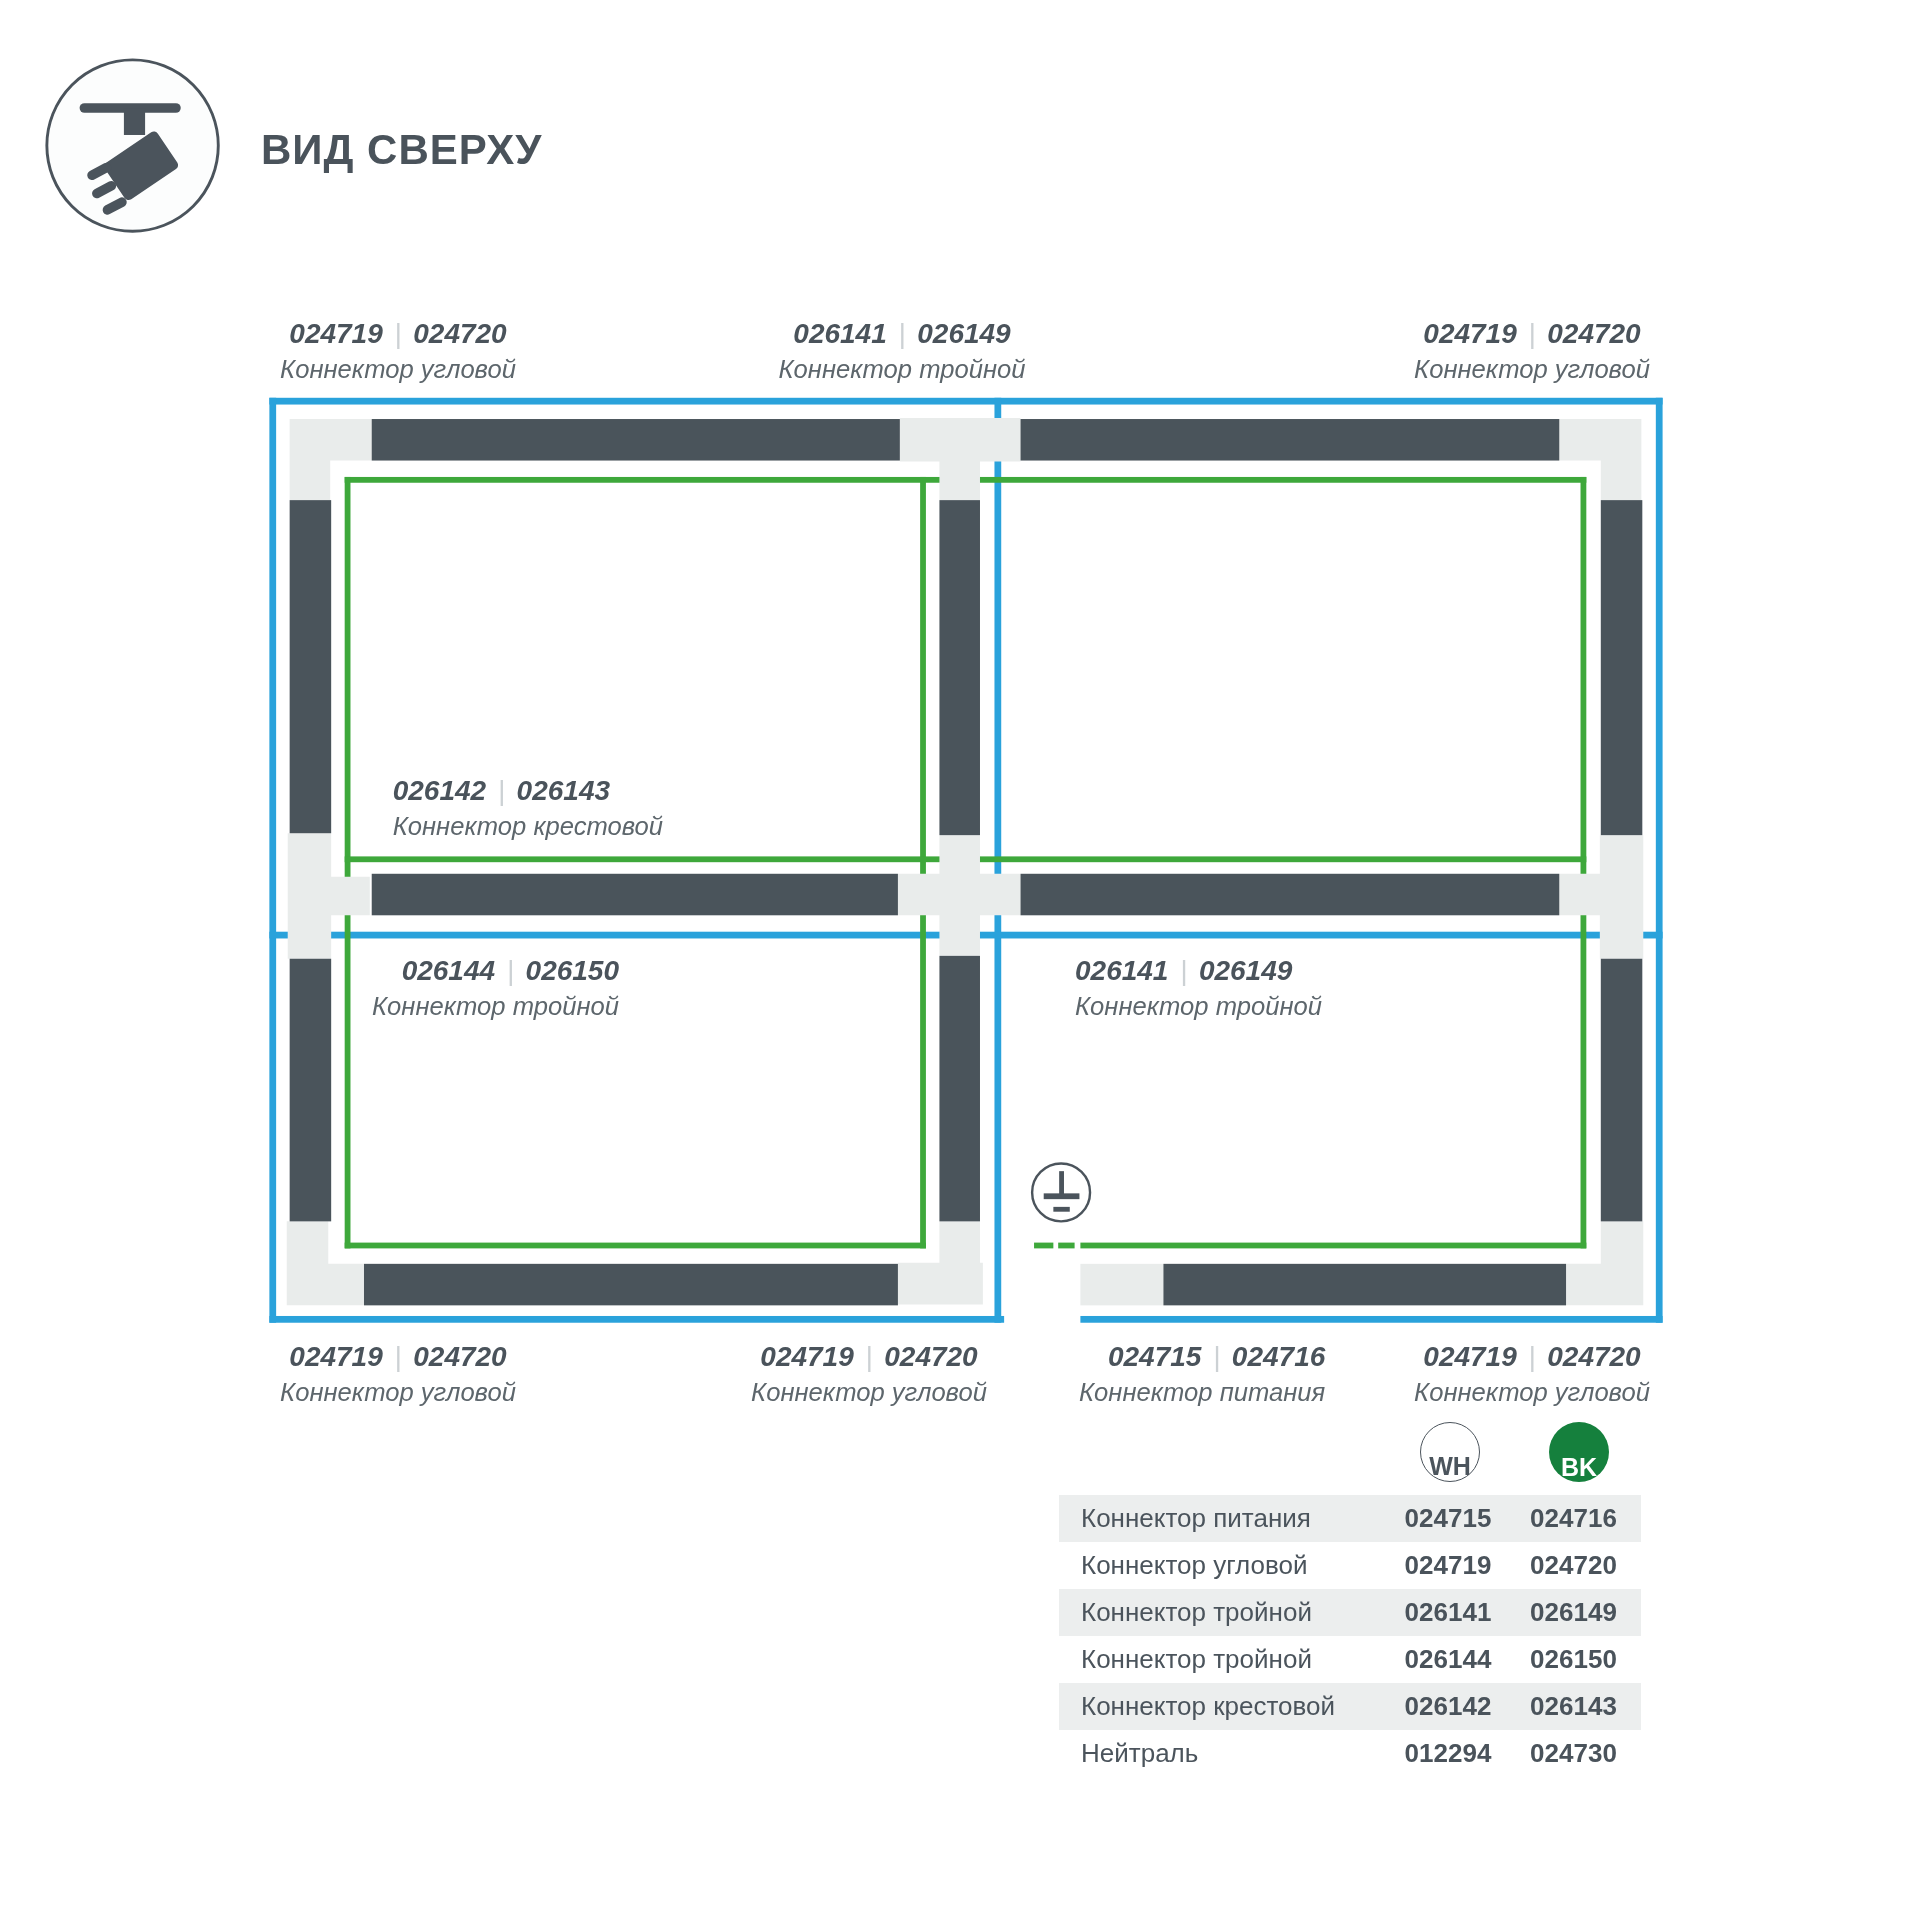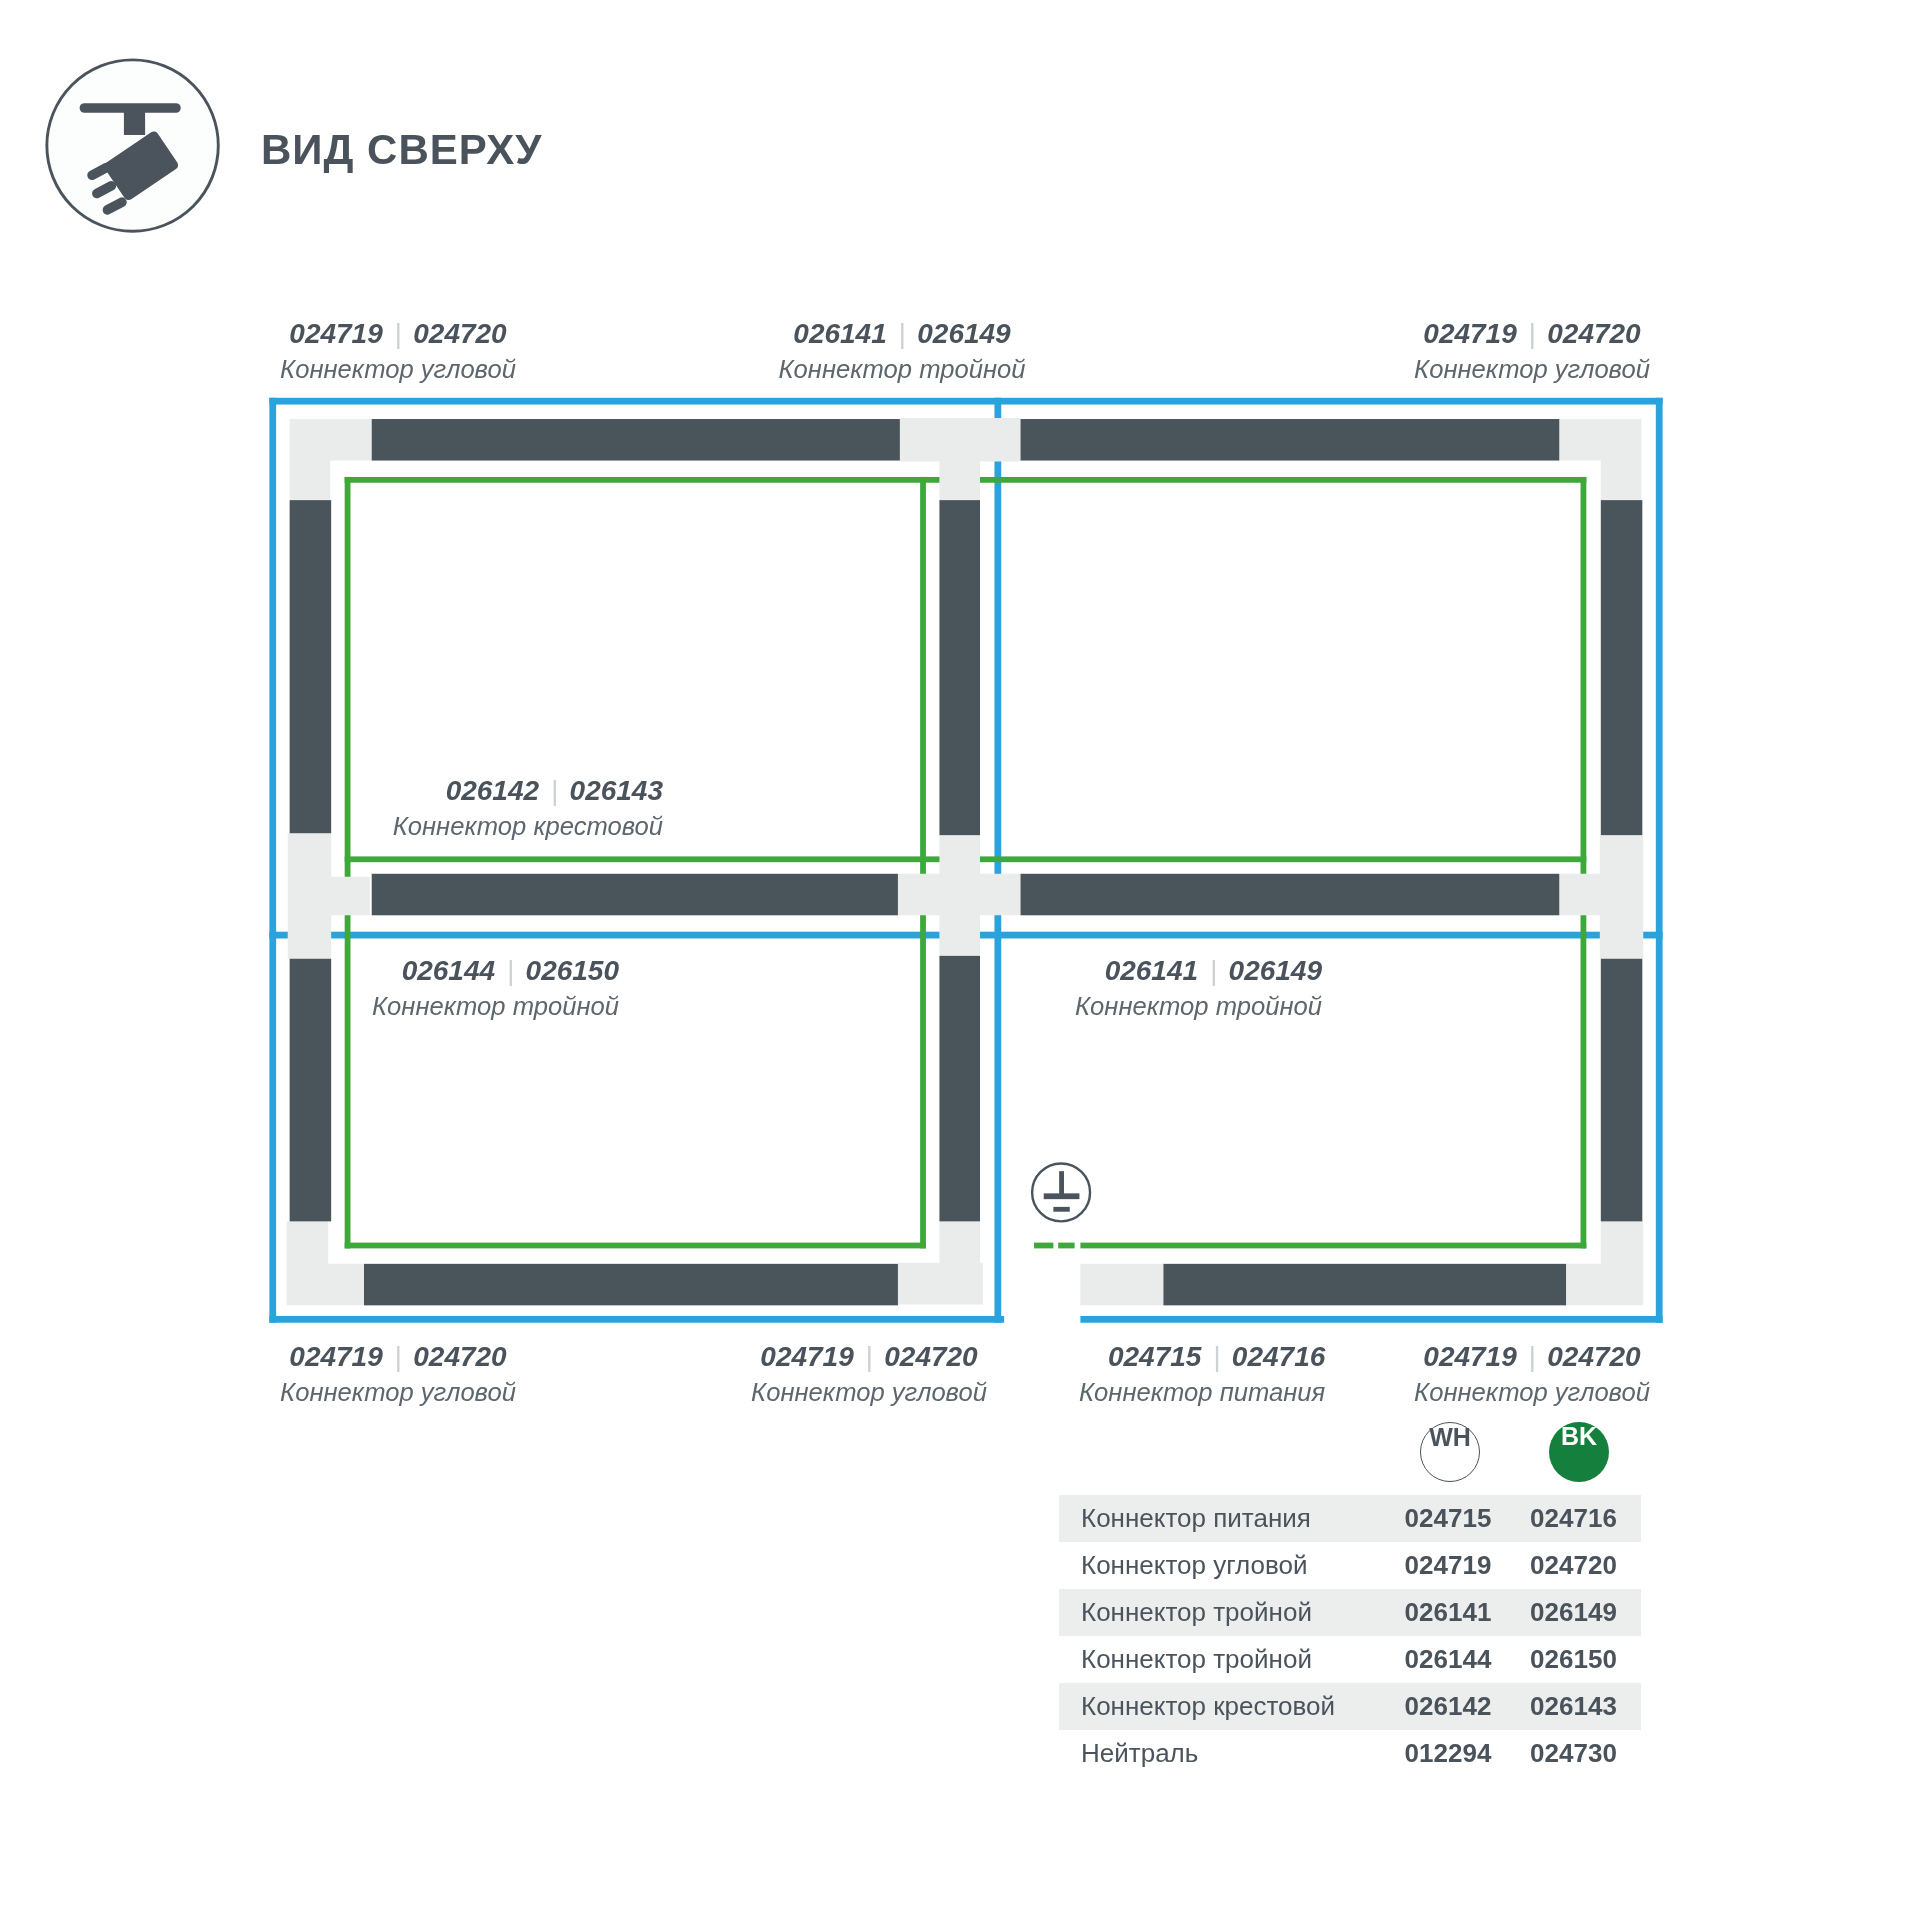--- a/index.html
+++ b/index.html
@@ -9,35 +9,35 @@
   .diagram-svg{position:absolute;left:0;top:0;}
   .hdr-icon{position:absolute;left:43px;top:50px;}
   .page-title{position:absolute;left:261px;top:126px;font-size:42px;font-weight:bold;
               color:#4a535b;letter-spacing:1px;white-space:nowrap;}
   
   .lbl{position:absolute;white-space:nowrap;font-style:italic;}
   .lbl .nums{font-weight:bold;font-size:28px;line-height:29px;color:#4a535b;}
   .lbl .sep{color:#ccd1d4;font-weight:normal;padding:0 11.6px;}
   .lbl .name{font-size:25.6px;line-height:27px;color:#5d666c;margin-top:7.7px;}
   .lbl.center{transform:translateX(-50%);text-align:center;}
-  .lbl.rightal{text-align:right;}
+  .lbl.rightal{}
   .lbl.leftal{text-align:right;}
   
   .legend{position:absolute;left:283px;top:1647px;width:328px;}
   .lrow{display:flex;align-items:center;height:37px;}
   .ltext{width:168px;font-size:26px;color:#4b545c;}
   .lswatch{width:151px;}
   .sw-green{height:5.8px;background:#3ea83b;border-radius:2.9px;}
   .sw-track{height:28px;background:#4a545b;}
   .sw-blue{height:5.8px;background:#2aa2db;border-radius:2.9px;}
   
   .table{position:absolute;left:1059px;top:1422px;width:582px;}
   .thead{position:relative;height:73px;}
   .circle{position:absolute;top:0;width:60px;height:60px;border-radius:50%;
-          display:flex;align-items:flex-start;justify-content:center;
+          display:flex;align-items:flex-end;justify-content:center;
           font-weight:bold;font-size:25px;box-sizing:border-box;}
   .circle.wh{left:361px;border:1.9px solid #4b545c;color:#4b545c;background:#fff;}
   .circle.bk{left:490px;background:#15803d;color:#ffffff;}
   .trow{display:flex;height:47px;align-items:center;}
   .trow.stripe{background:#eceeee;}
   .tname{flex:1;padding-left:22px;font-size:26px;color:#4b545c;}
   .tnum{width:116px;text-align:center;font-weight:bold;font-size:26px;color:#4a535b;}
   .tnum.bkcol{width:135px;}
 </style>
 </head>

